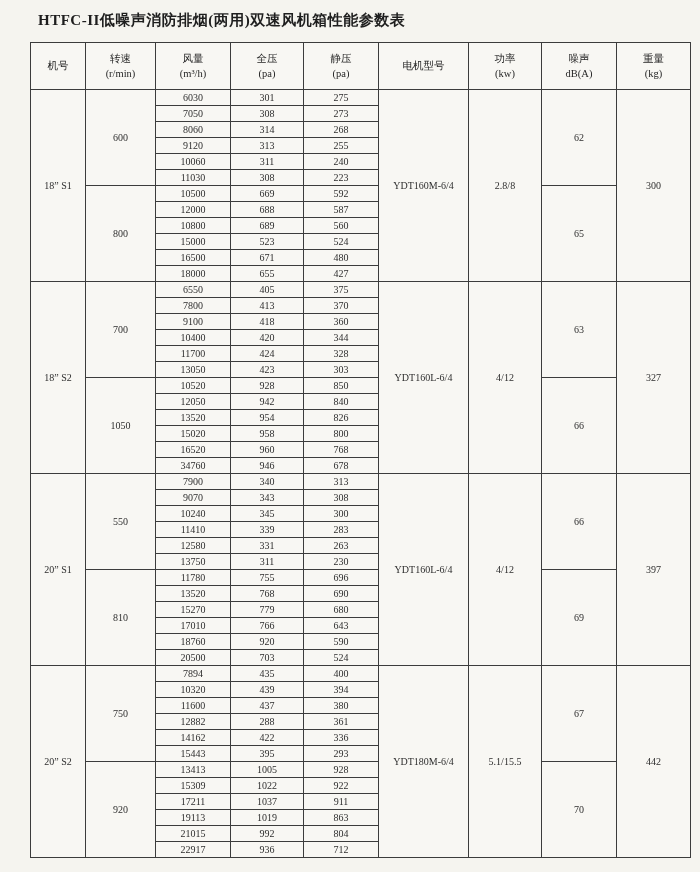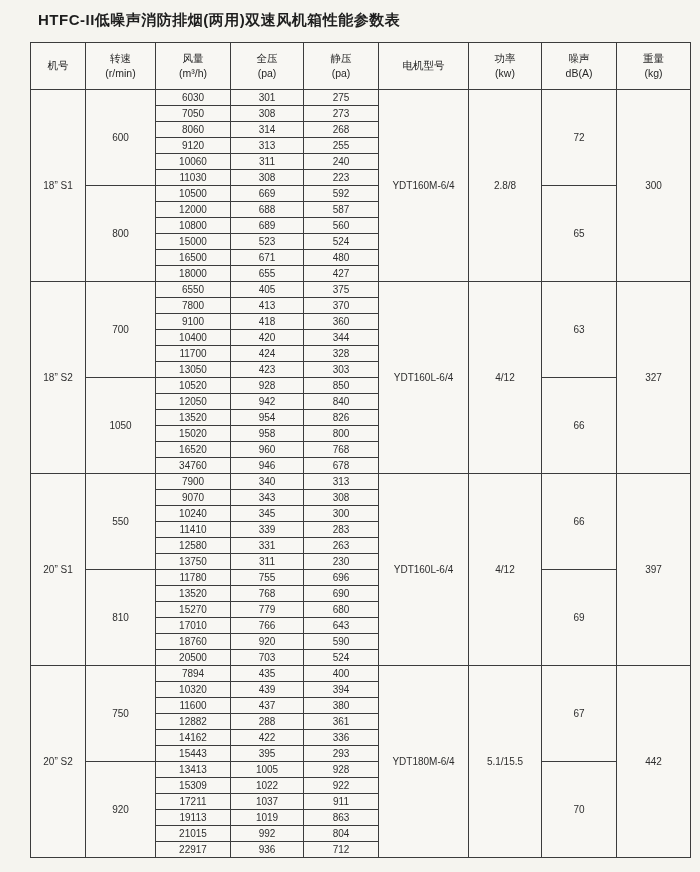--- a/index.html
+++ b/index.html
@@ -9,20 +9,21 @@
     height: 872px;
     background: #f5f4ef;
     font-family: "Liberation Sans", "DejaVu Sans", sans-serif;
     color: #2b2b2b;
   }
   .page {
     position: relative;
     width: 700px;
     height: 872px;
     overflow: hidden;
+    font-family: Liberation Serif, serif;
   }
   .title {
     font-size: 15px;
     font-weight: bold;
     margin: 0;
     padding: 11px 0 0 38px;
     letter-spacing: 0.5px;
     color: #1e1e1e;
   }
   table.perf {
@@ -114,21 +115,21 @@
     </thead>
     <tbody id="table-body">
         <tr>
           <td rowspan="12" class="machine-number-cell">18” S1</td>
           <td rowspan="6" class="speed-cell">600</td>
           <td class="airflow-cell">6030</td>
           <td class="total-pressure-cell">301</td>
           <td class="static-pressure-cell">275</td>
           <td rowspan="12" class="motor-model-cell">YDT160M-6/4</td>
           <td rowspan="12" class="power-cell">2.8/8</td>
-          <td rowspan="6" class="noise-cell">72</td>
+          <td rowspan="6" class="noise-cell">62</td>
           <td rowspan="12" class="weight-cell">300</td>
         </tr>
         <tr>
           <td class="airflow-cell">7050</td>
           <td class="total-pressure-cell">308</td>
           <td class="static-pressure-cell">273</td>
         </tr>
         <tr>
           <td class="airflow-cell">8060</td>
           <td class="total-pressure-cell">314</td>

